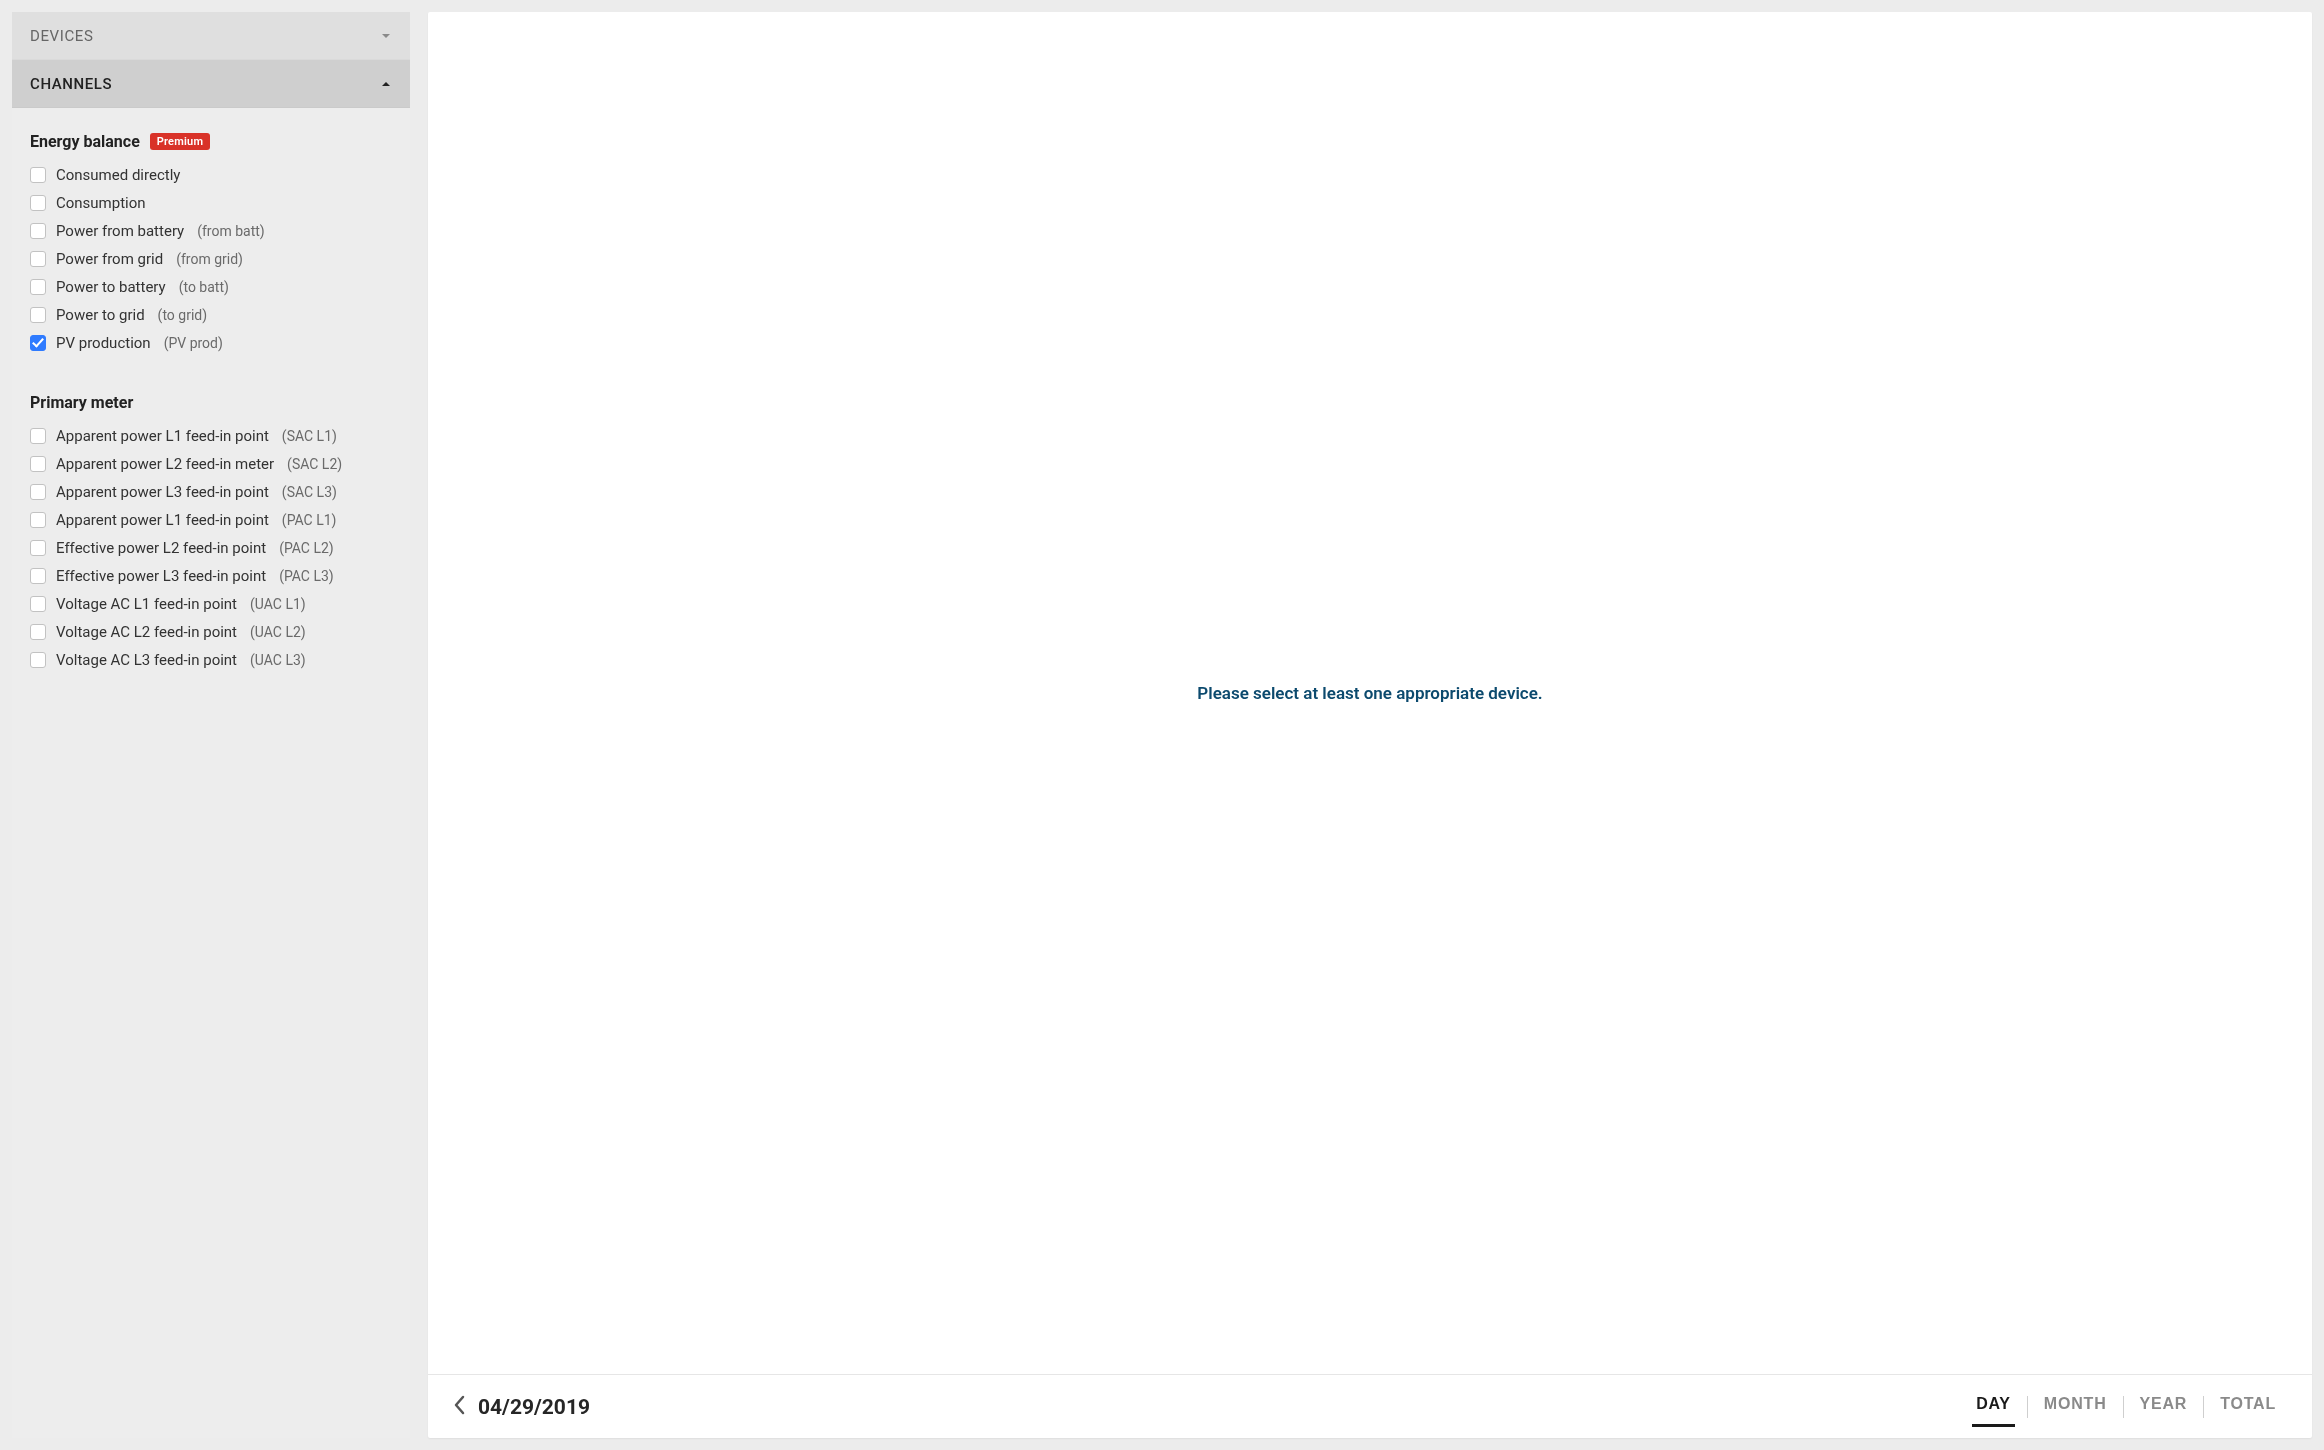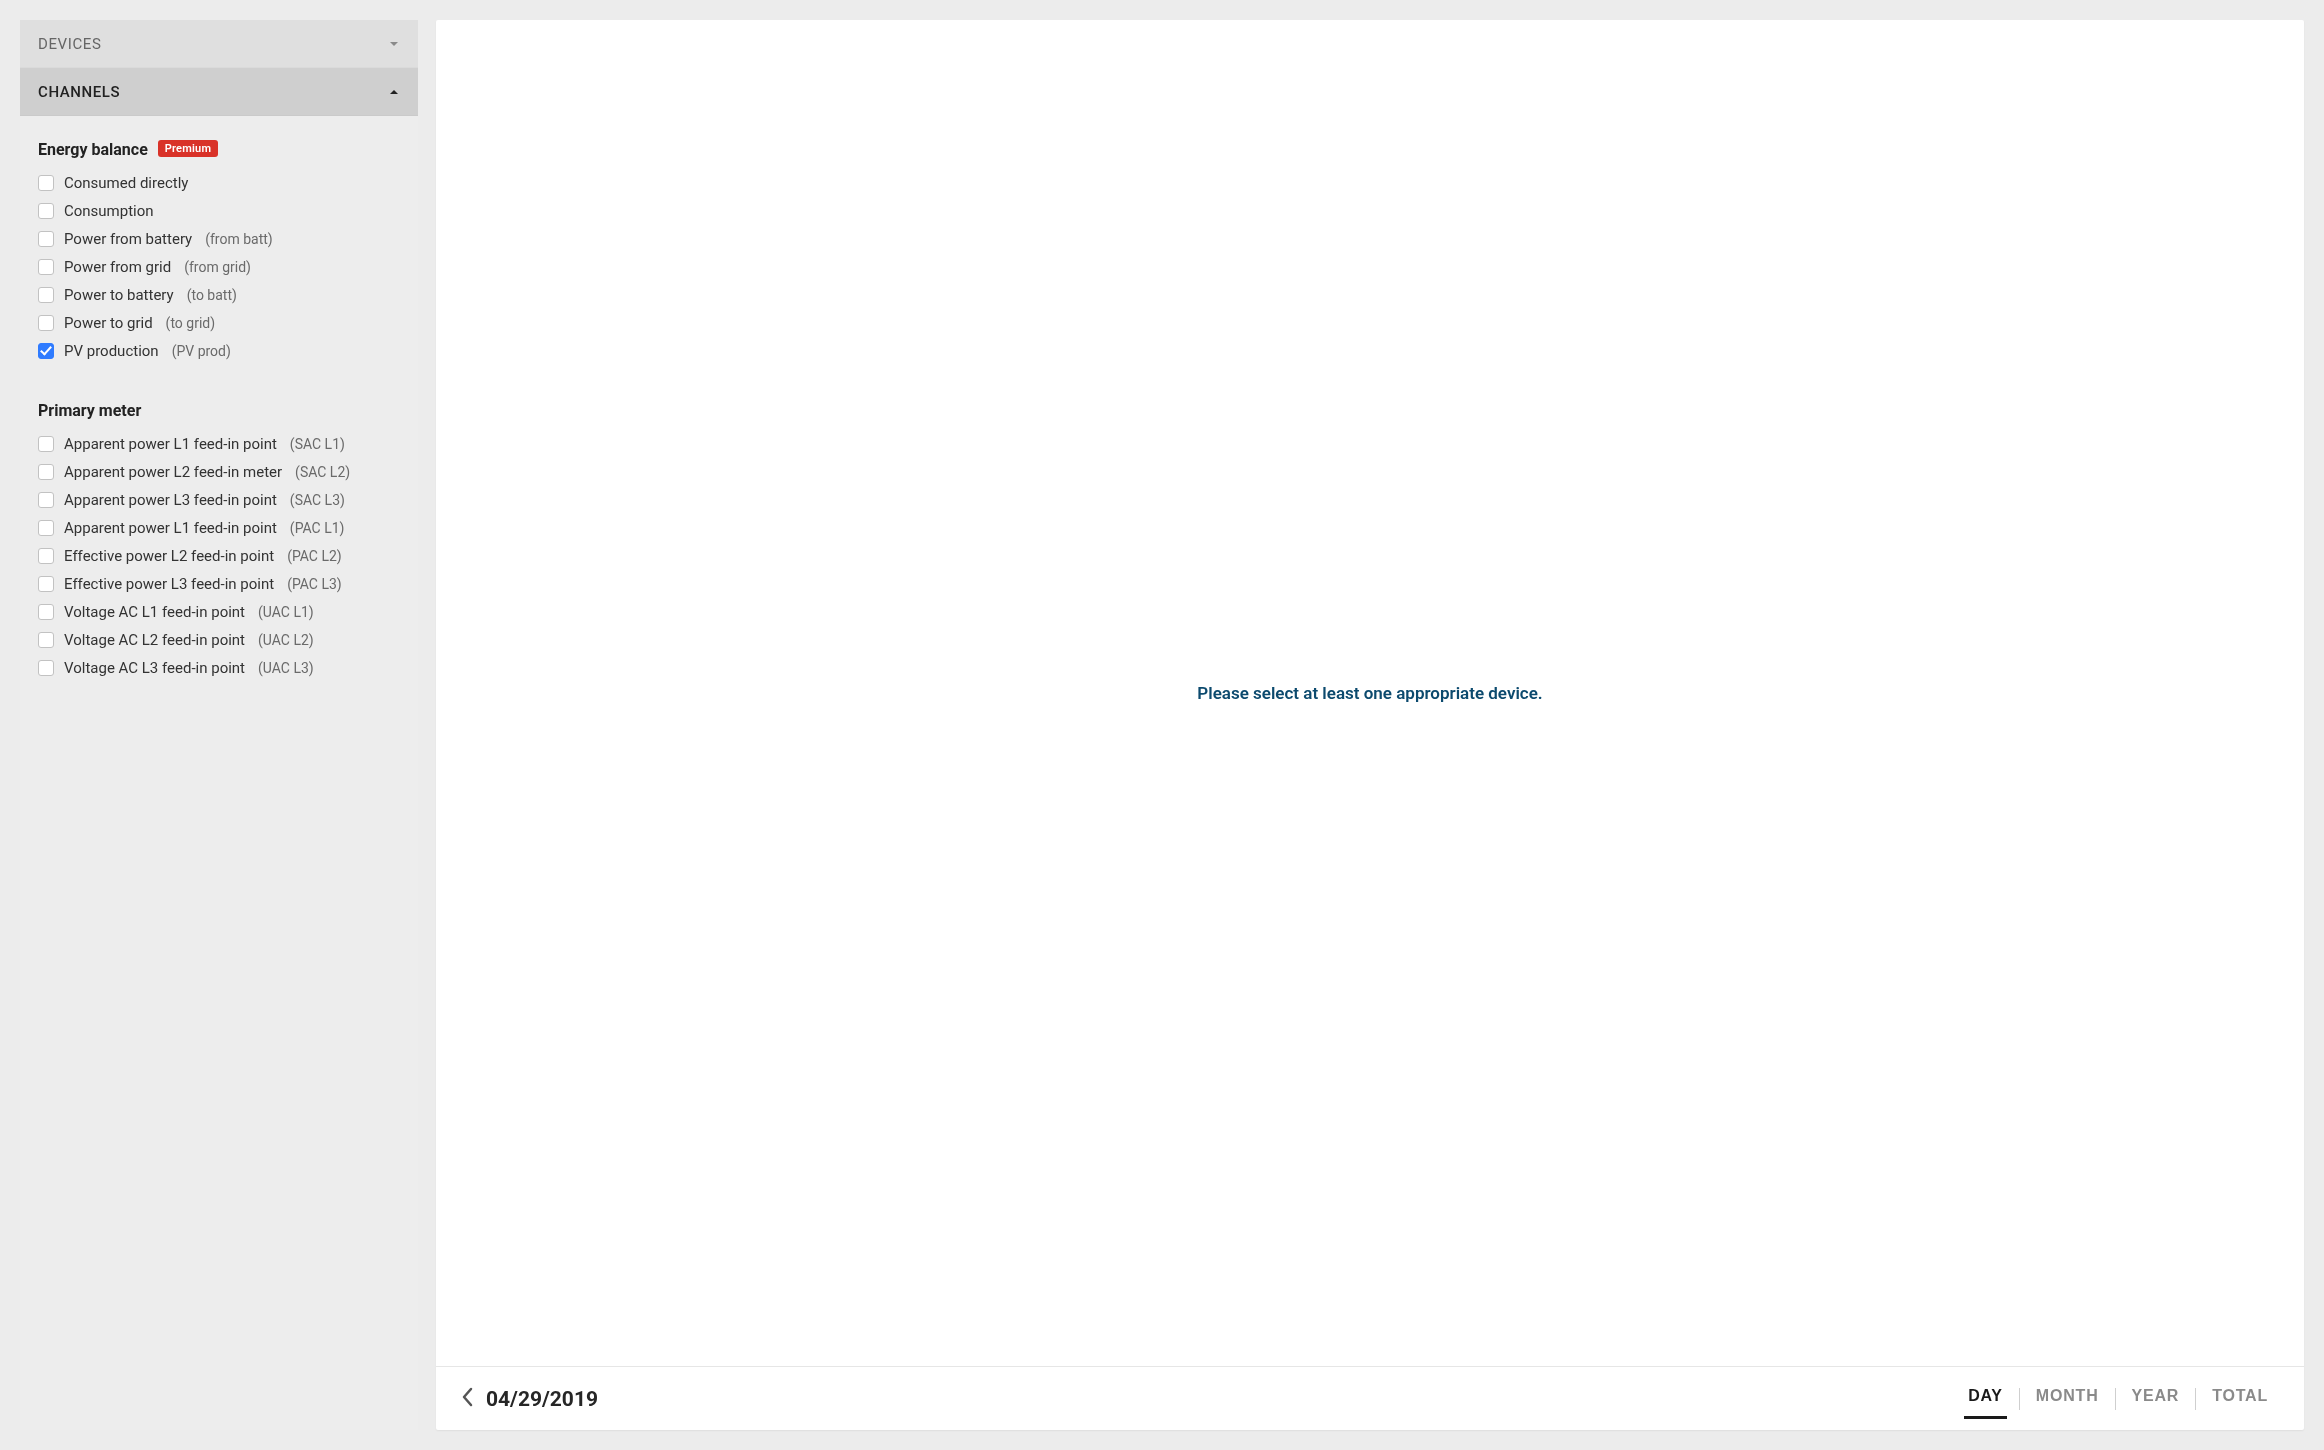--- a/index.html
+++ b/index.html
@@ -6,21 +6,21 @@
   html, body {
     width: 100%; height: 100%;
     background: #ececec;
     font-family: -apple-system, BlinkMacSystemFont, "Segoe UI", Roboto, Helvetica, Arial, sans-serif;
     color: #222;
     font-size: 16px;
   }
   .app {
     display: flex;
     gap: 18px;
-    padding: 20px;
+    padding: 12px;
     height: 100%;
   }
 
   
   .sidebar {
     width: 398px;
     flex: 0 0 398px;
     display: flex;
     flex-direction: column;
     background: #ededed;
@@ -50,21 +50,21 @@
   .acc-icon svg { display: block; }
   .acc-body {
     background: #ededed;
     padding: 24px 10px 24px 10px;
     overflow-y: auto;
     flex: 1 1 auto;
   }
   .group { margin-bottom: 36px; }
   .group-title {
     display: flex;
-    align-items: flex-start;
+    align-items: center;
     gap: 10px;
     font-weight: 700;
     font-size: 16px;
     padding: 0 8px 10px 8px;
     color: #222;
   }
   .badge {
     display: inline-block;
     font-size: 11px;
     font-weight: 600;

